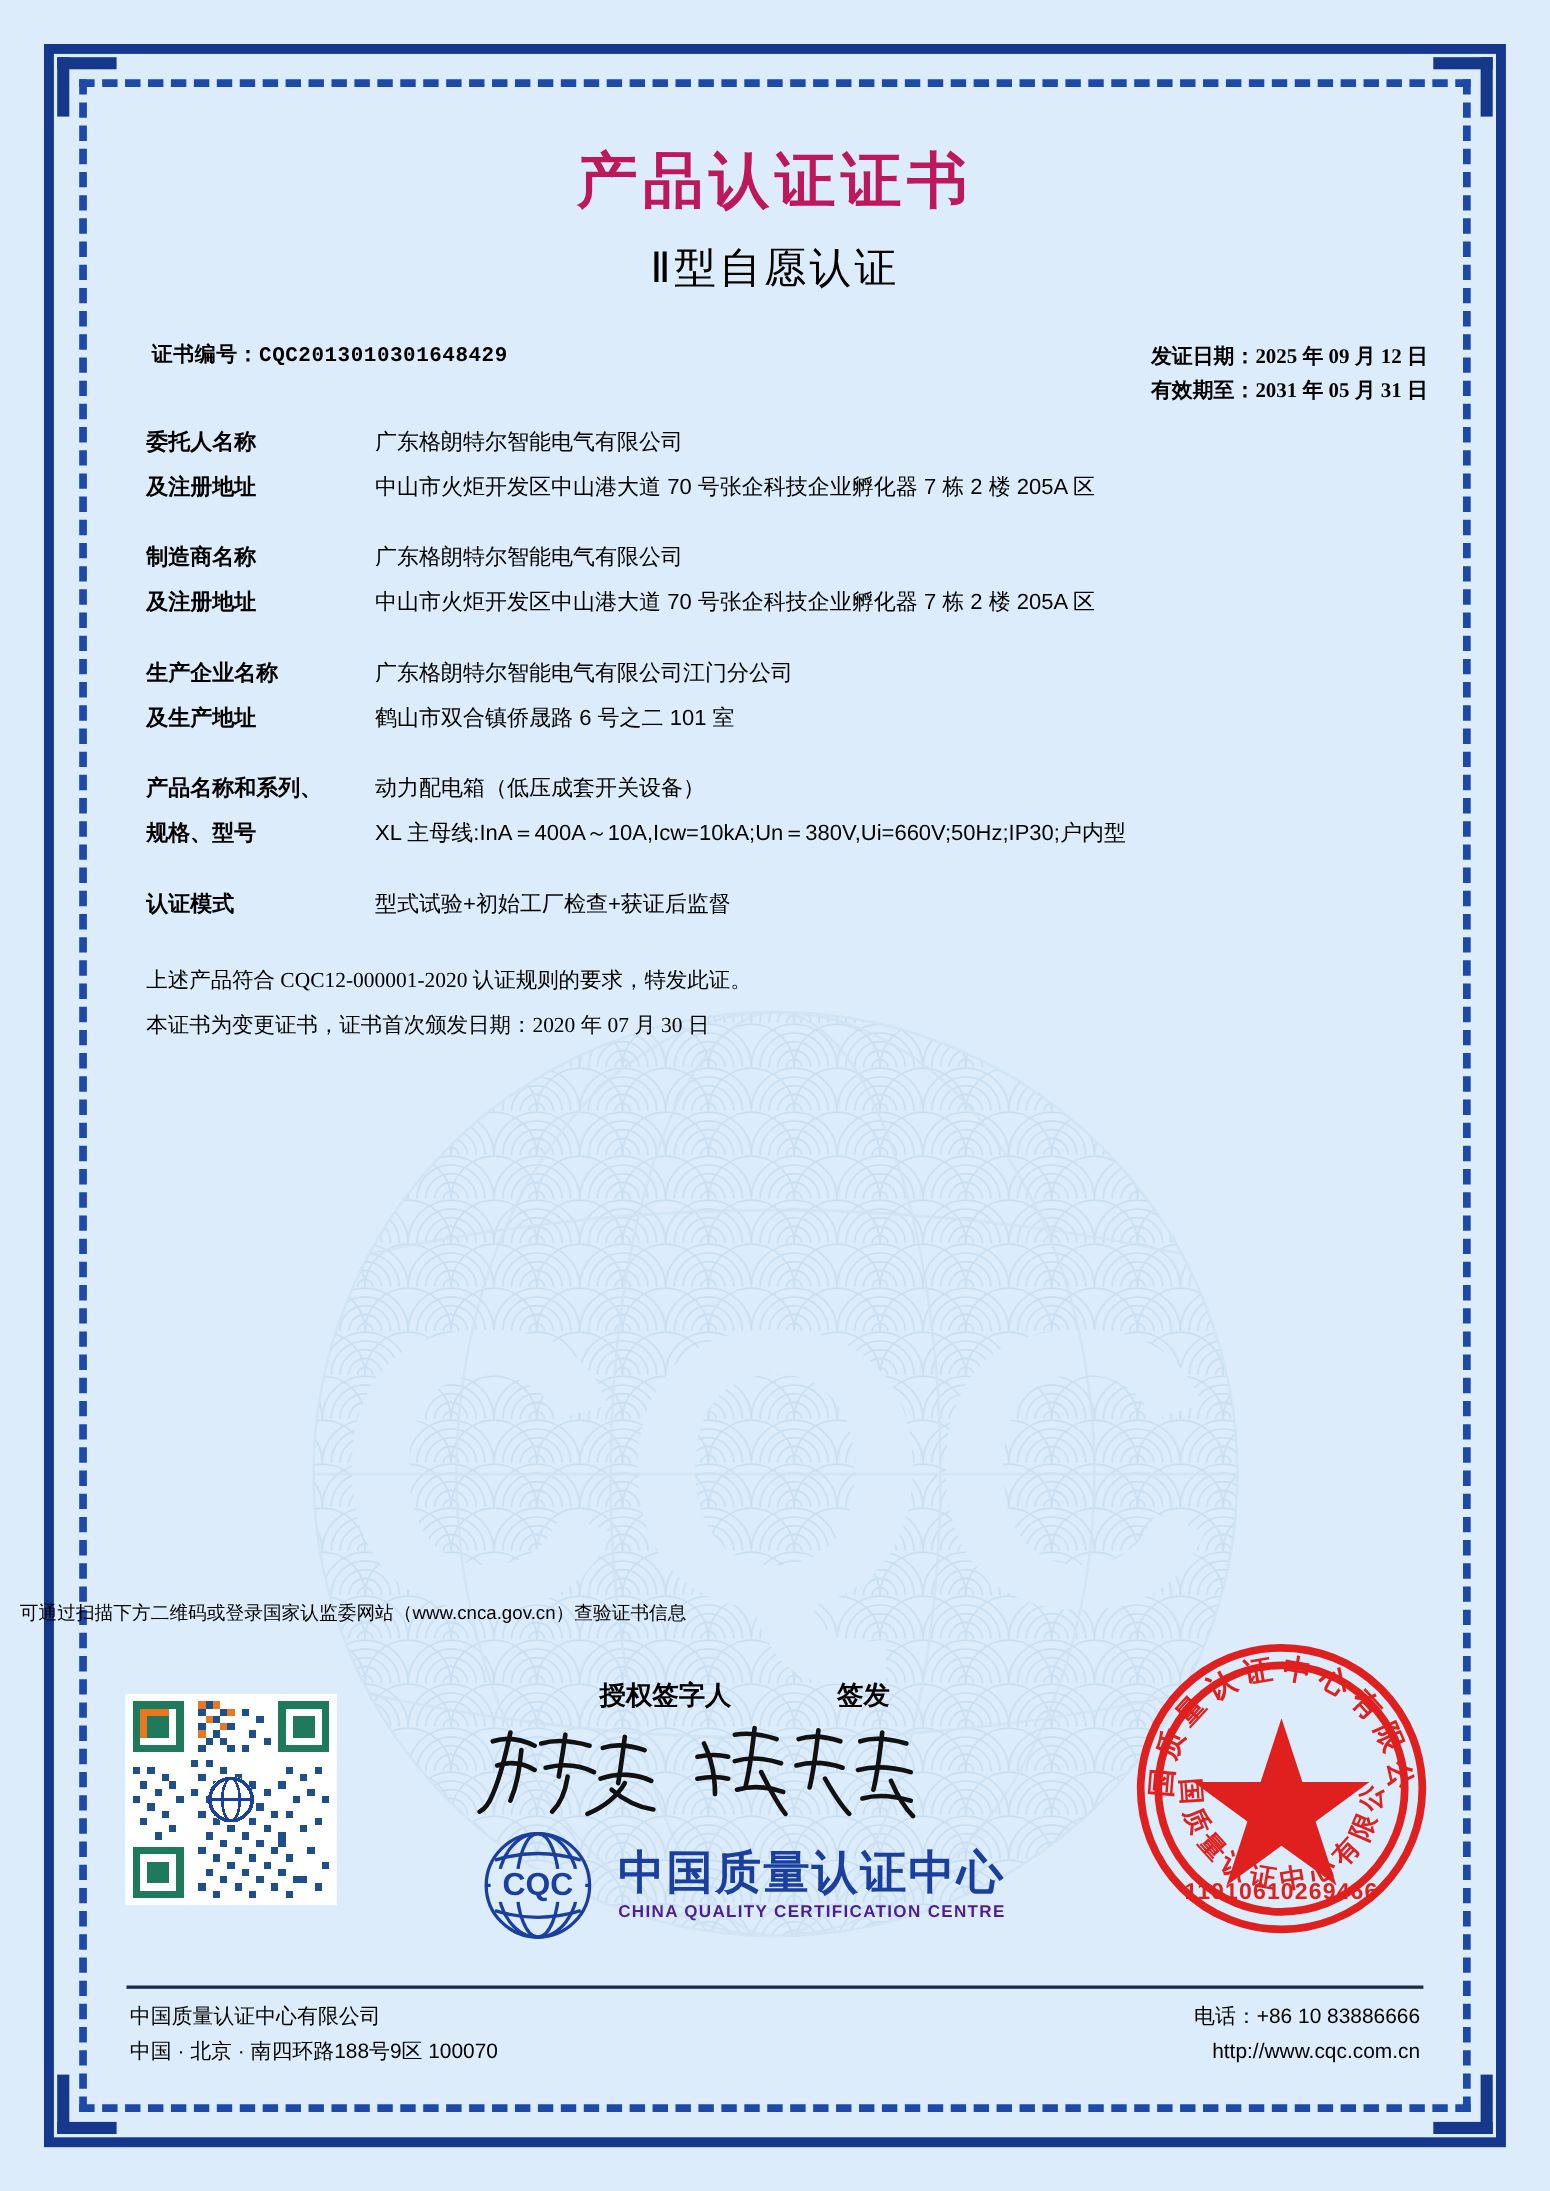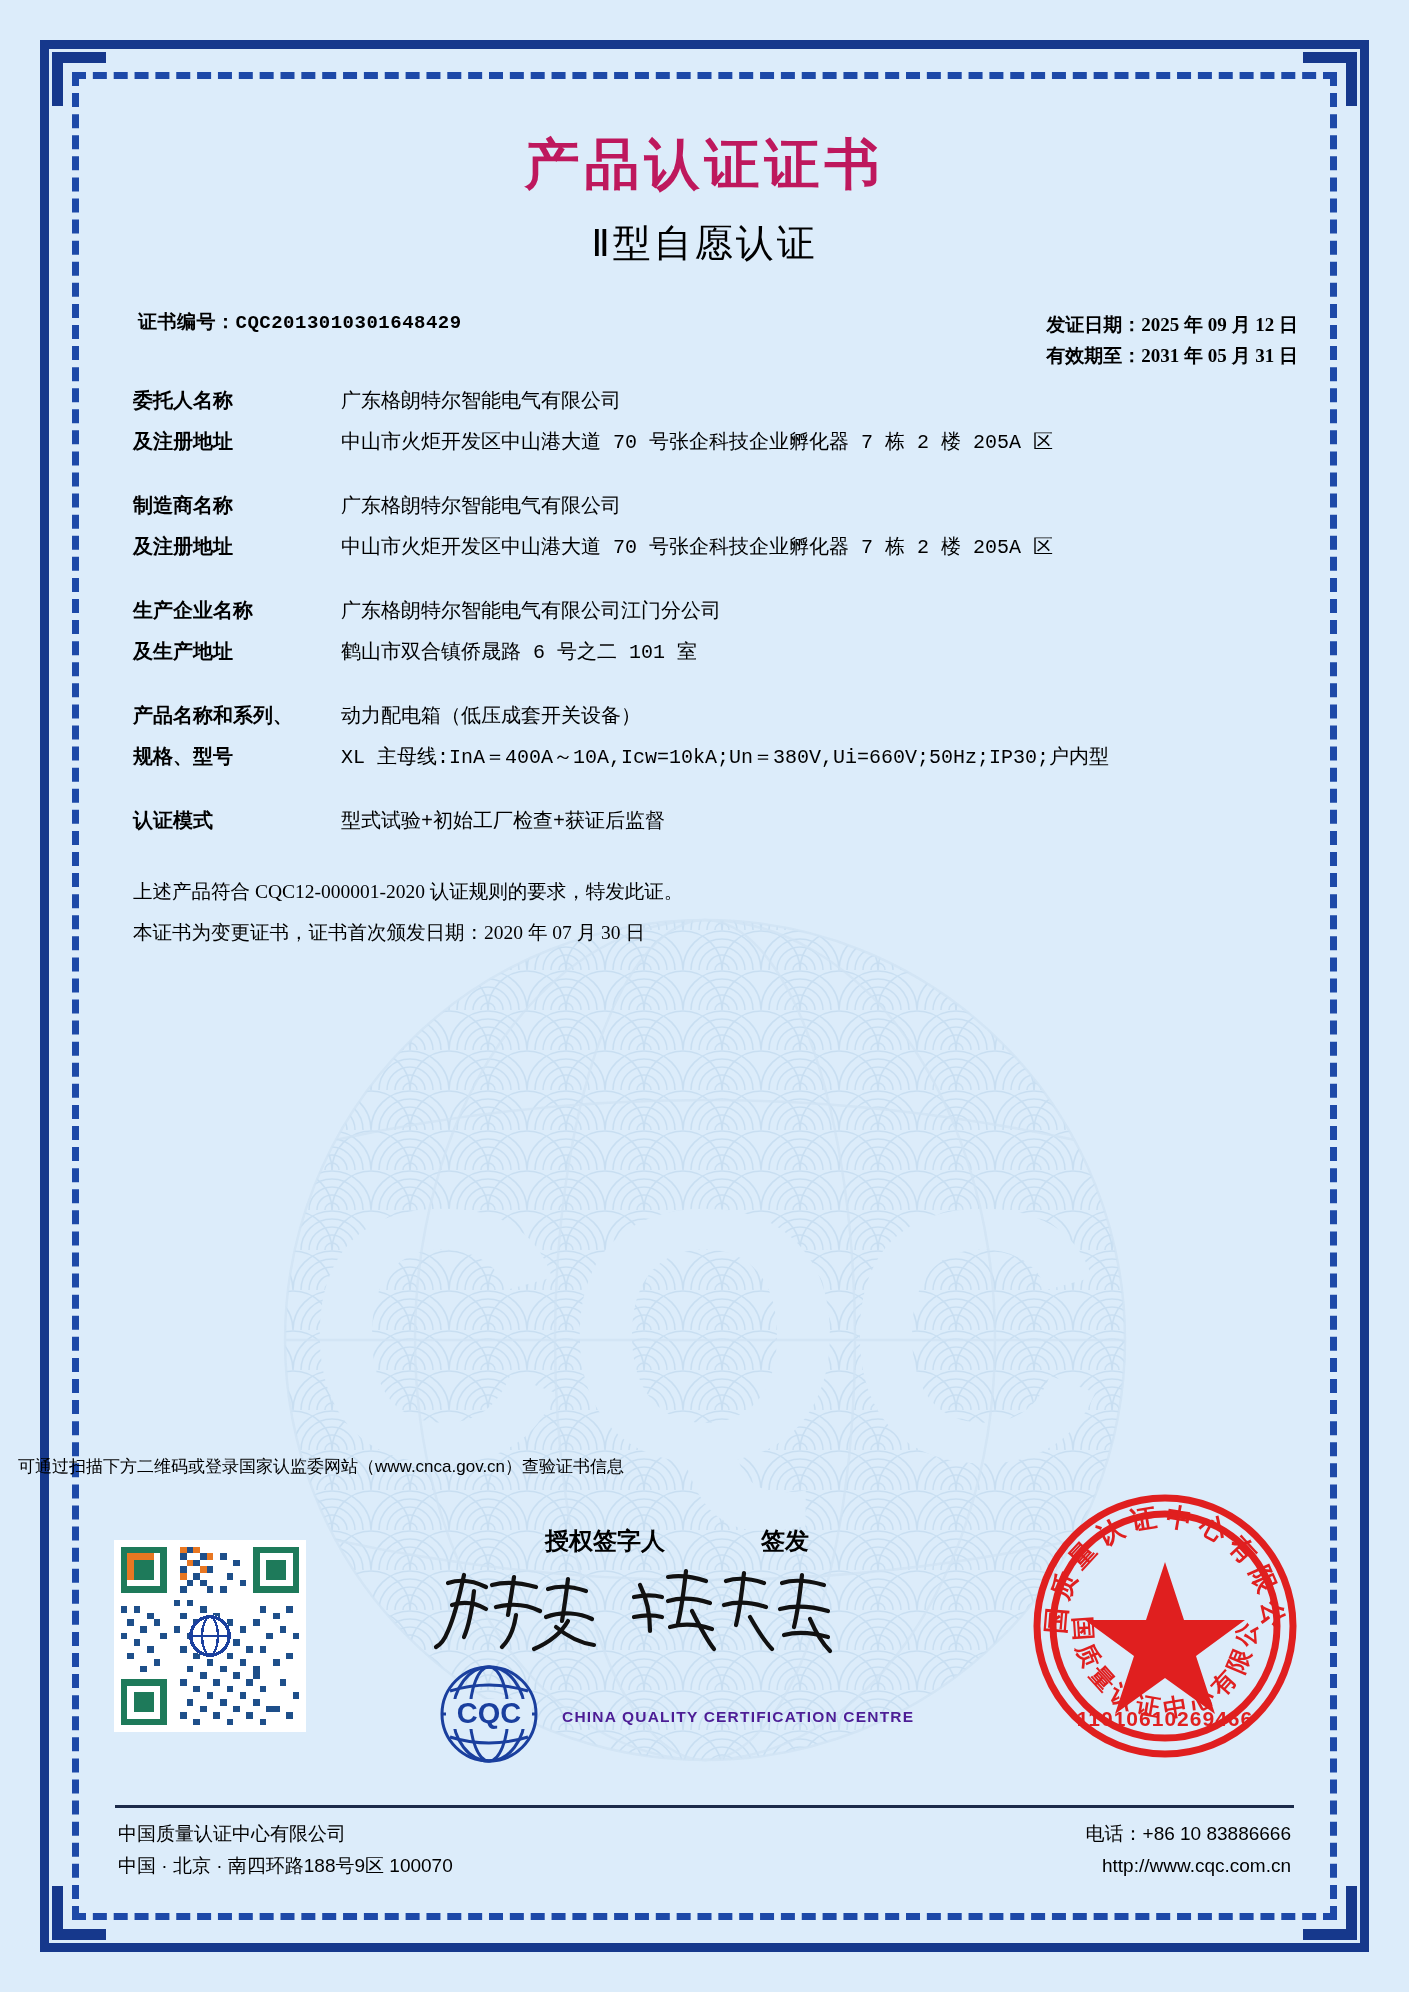--- a/index.html
+++ b/index.html
@@ -111,21 +111,20 @@
     white-space: nowrap;
     font-family: Liberation Serif, serif;
   }
 
   .fields { margin-top: 6px; }
 
   .field {
     display: flex;
     align-items: flex-end;
     margin-bottom: 3px;
-    font-family: Liberation Mono, monospace;
   }
   .field-label {
     flex: 0 0 236px;
     padding-left: 28px;
     font-size: 20px;
     font-weight: bold;
     line-height: 38px;
     color: #000;
     white-space: nowrap;
   }
@@ -548,20 +547,21 @@
         <ellipse cx="59" cy="59" rx="19" ry="47"></ellipse>
         <ellipse cx="59" cy="59" rx="36" ry="47"></ellipse>
         <line x1="12" y1="59" x2="106" y2="59"></line>
         <path d="M20,36 Q59,24 98,36"></path>
         <path d="M20,82 Q59,94 98,82"></path>
       </g>
       <rect x="16" y="44" width="86" height="30" fill="#dcecfa"></rect>
       <text x="59" y="68" font-family="Liberation Sans, sans-serif" font-size="29" font-weight="bold" fill="#1a3f9e" text-anchor="middle">CQC</text>
     </svg>
     <div>
+      <div class="cqc-text-cn">中国质量认证中心</div>
       <div class="cqc-text-en">CHINA QUALITY CERTIFICATION CENTRE</div>
     </div>
   </div>
 
   <svg class="seal" viewBox="0 0 272 272">
     <defs>
       <path id="sealTop" d="M 36,136 A 100,100 0 0 1 236,136"></path>
       <path id="sealBot" d="M 46,136 A 90,90 0 0 0 226,136"></path>
     </defs>
     <g fill="none" stroke="#e01f1f" stroke-width="7">

